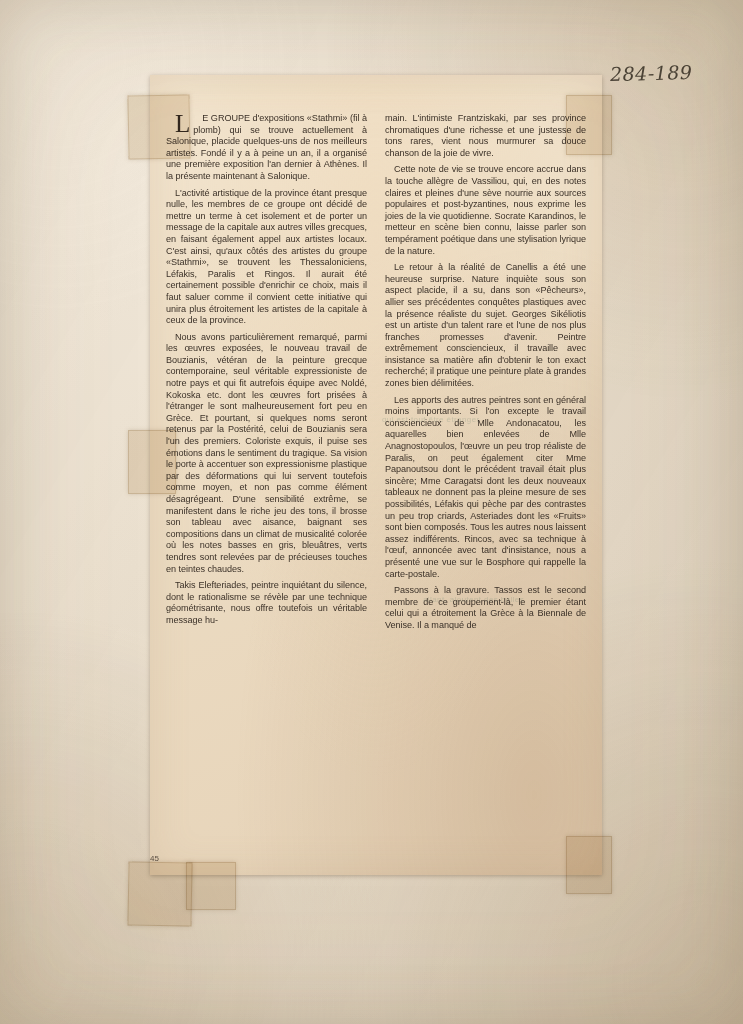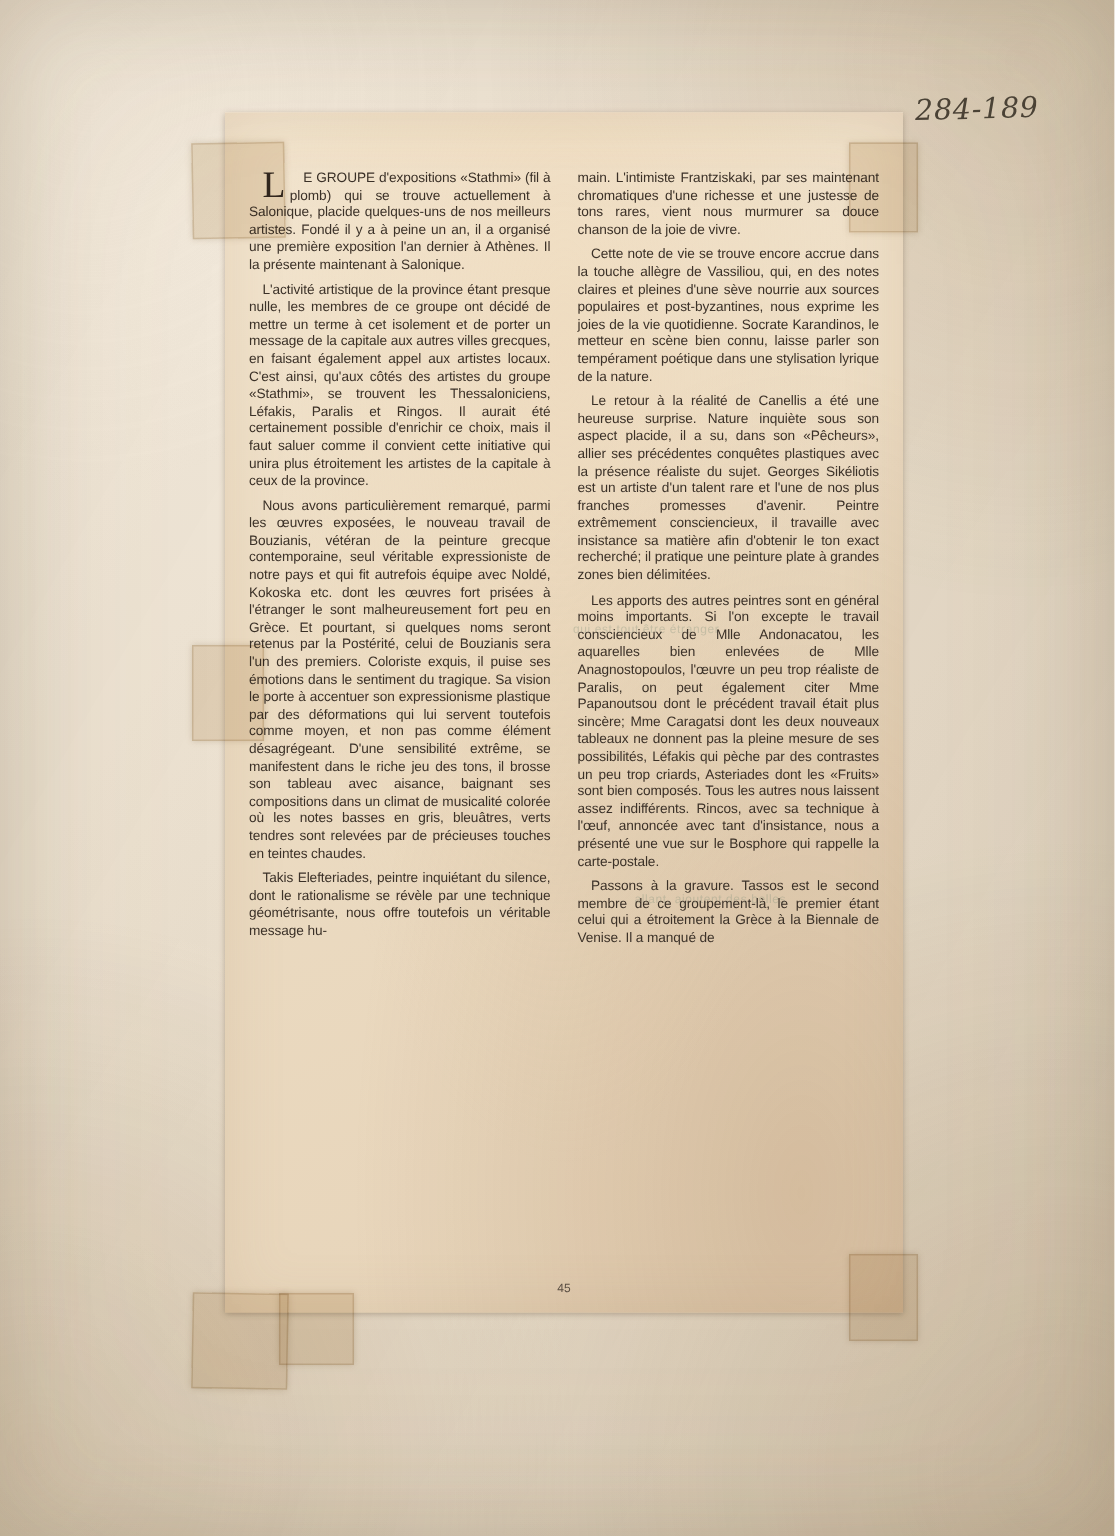--- a/index.html
+++ b/index.html
@@ -135,21 +135,20 @@
     line-height: 20px;
     padding: 1px 3px 0 0;
     color: #352b22;
   }
 
   .page-number {
     position: absolute;
     left: 0;
     right: 0;
     bottom: 12px;
-    text-align: center;
     font-size: 8px;
     color: #5c5044;
     font-family: "Liberation Sans", sans-serif;
   }
 
   
   .ghost {
     position: absolute;
     font-family: Liberation Sans, sans-serif;
     color: rgba(120,140,120,0.30);
@@ -179,21 +178,21 @@
     <div class="columns">
 
       <div class="col">
         <p class="dropcap-para"><span class="dropcap">L</span><span>E GROUPE d'expositions «Stathmi» (fil à plomb) qui se trouve actuellement à Salonique, placide quelques-uns de nos meilleurs artistes. Fondé il y a à peine un an, il a organisé une première exposition l'an dernier à Athènes. Il la présente maintenant à Salonique.</span></p>
         <p>L'activité artistique de la province étant presque nulle, les membres de ce groupe ont décidé de mettre un terme à cet isolement et de porter un message de la capitale aux autres villes grecques, en faisant également appel aux artistes locaux. C'est ainsi, qu'aux côtés des artistes du groupe «Stathmi», se trouvent les Thessaloniciens, Léfakis, Paralis et Ringos. Il aurait été certainement possible d'enrichir ce choix, mais il faut saluer comme il convient cette initiative qui unira plus étroitement les artistes de la capitale à ceux de la province.</p>
         <p>Nous avons particulièrement remarqué, parmi les œuvres exposées, le nouveau travail de Bouzianis, vétéran de la peinture grecque contemporaine, seul véritable expressioniste de notre pays et qui fit autrefois équipe avec Noldé, Kokoska etc. dont les œuvres fort prisées à l'étranger le sont malheureusement fort peu en Grèce. Et pourtant, si quelques noms seront retenus par la Postérité, celui de Bouzianis sera l'un des premiers. Coloriste exquis, il puise ses émotions dans le sentiment du tragique. Sa vision le porte à accentuer son expressionisme plastique par des déformations qui lui servent toutefois comme moyen, et non pas comme élément désagrégeant. D'une sensibilité extrême, se manifestent dans le riche jeu des tons, il brosse son tableau avec aisance, baignant ses compositions dans un climat de musicalité colorée où les notes basses en gris, bleuâtres, verts tendres sont relevées par de précieuses touches en teintes chaudes.</p>
         <p>Takis Elefteriades, peintre inquiétant du silence, dont le rationalisme se révèle par une technique géométrisante, nous offre toutefois un véritable message hu-</p>
       </div>
 
       <div class="col">
-        <p class="noindent">main. L'intimiste Frantziskaki, par ses maintenant chromatiques d'une richesse et une justesse de tons rares, vient nous murmurer sa douce chanson de la joie de vivre.</p>
+        <p class="noindent">main. L'intimiste Frantziskaki, par ses province chromatiques d'une richesse et une justesse de tons rares, vient nous murmurer sa douce chanson de la joie de vivre.</p>
         <p>Cette note de vie se trouve encore accrue dans la touche allègre de Vassiliou, qui, en des notes claires et pleines d'une sève nourrie aux sources populaires et post-byzantines, nous exprime les joies de la vie quotidienne. Socrate Karandinos, le metteur en scène bien connu, laisse parler son tempérament poétique dans une stylisation lyrique de la nature.</p>
         <p>Le retour à la réalité de Canellis a été une heureuse surprise. Nature inquiète sous son aspect placide, il a su, dans son «Pêcheurs», allier ses précédentes conquêtes plastiques avec la présence réaliste du sujet. Georges Sikéliotis est un artiste d'un talent rare et l'une de nos plus franches promesses d'avenir. Peintre extrêmement consciencieux, il travaille avec insistance sa matière afin d'obtenir le ton exact recherché; il pratique une peinture plate à grandes zones bien délimitées.</p>
         <p>Les apports des autres peintres sont en général moins importants. Si l'on excepte le travail consciencieux de Mlle Andonacatou, les aquarelles bien enlevées de Mlle Anagnostopoulos, l'œuvre un peu trop réaliste de Paralis, on peut également citer Mme Papanoutsou dont le précédent travail était plus sincère; Mme Caragatsi dont les deux nouveaux tableaux ne donnent pas la pleine mesure de ses possibilités, Léfakis qui pèche par des contrastes un peu trop criards, Asteriades dont les «Fruits» sont bien composés. Tous les autres nous laissent assez indifférents. Rincos, avec sa technique à l'œuf, annoncée avec tant d'insistance, nous a présenté une vue sur le Bosphore qui rappelle la carte-postale.</p>
         <p>Passons à la gravure. Tassos est le second membre de ce groupement-là, le premier étant celui qui a étroitement la Grèce à la Biennale de Venise. Il a manqué de</p>
       </div>
 
     </div>
 
     <div class="page-number">45</div>
   </div>

